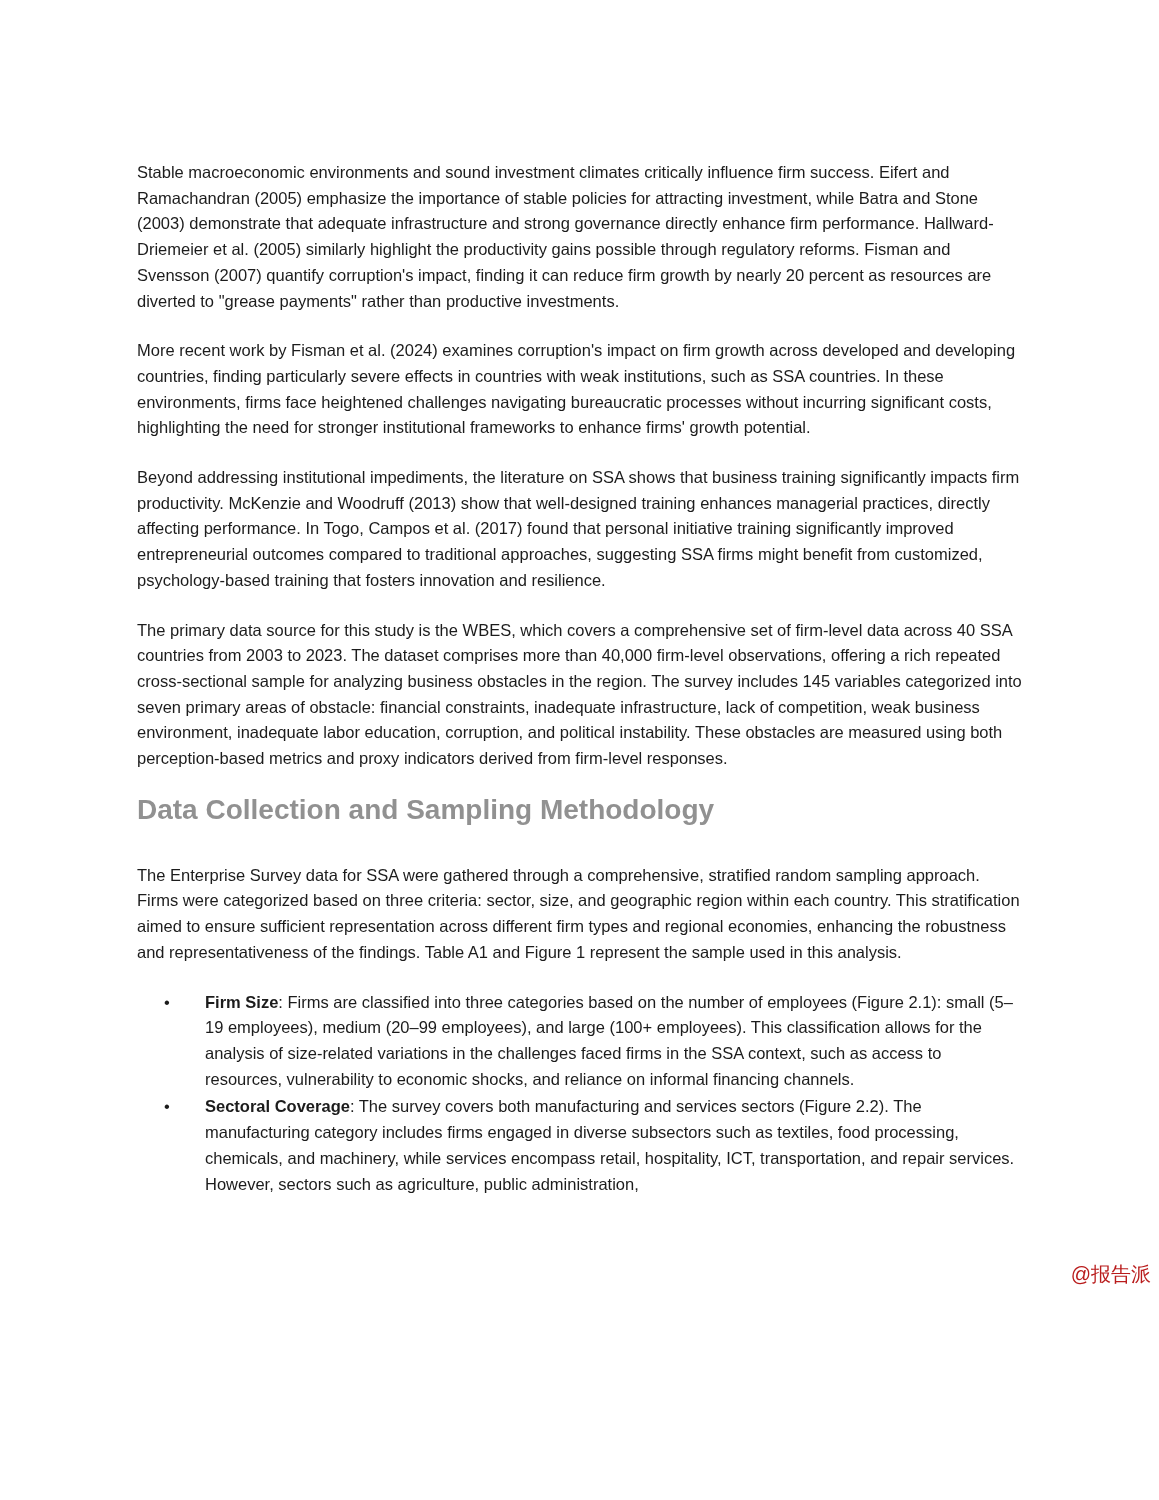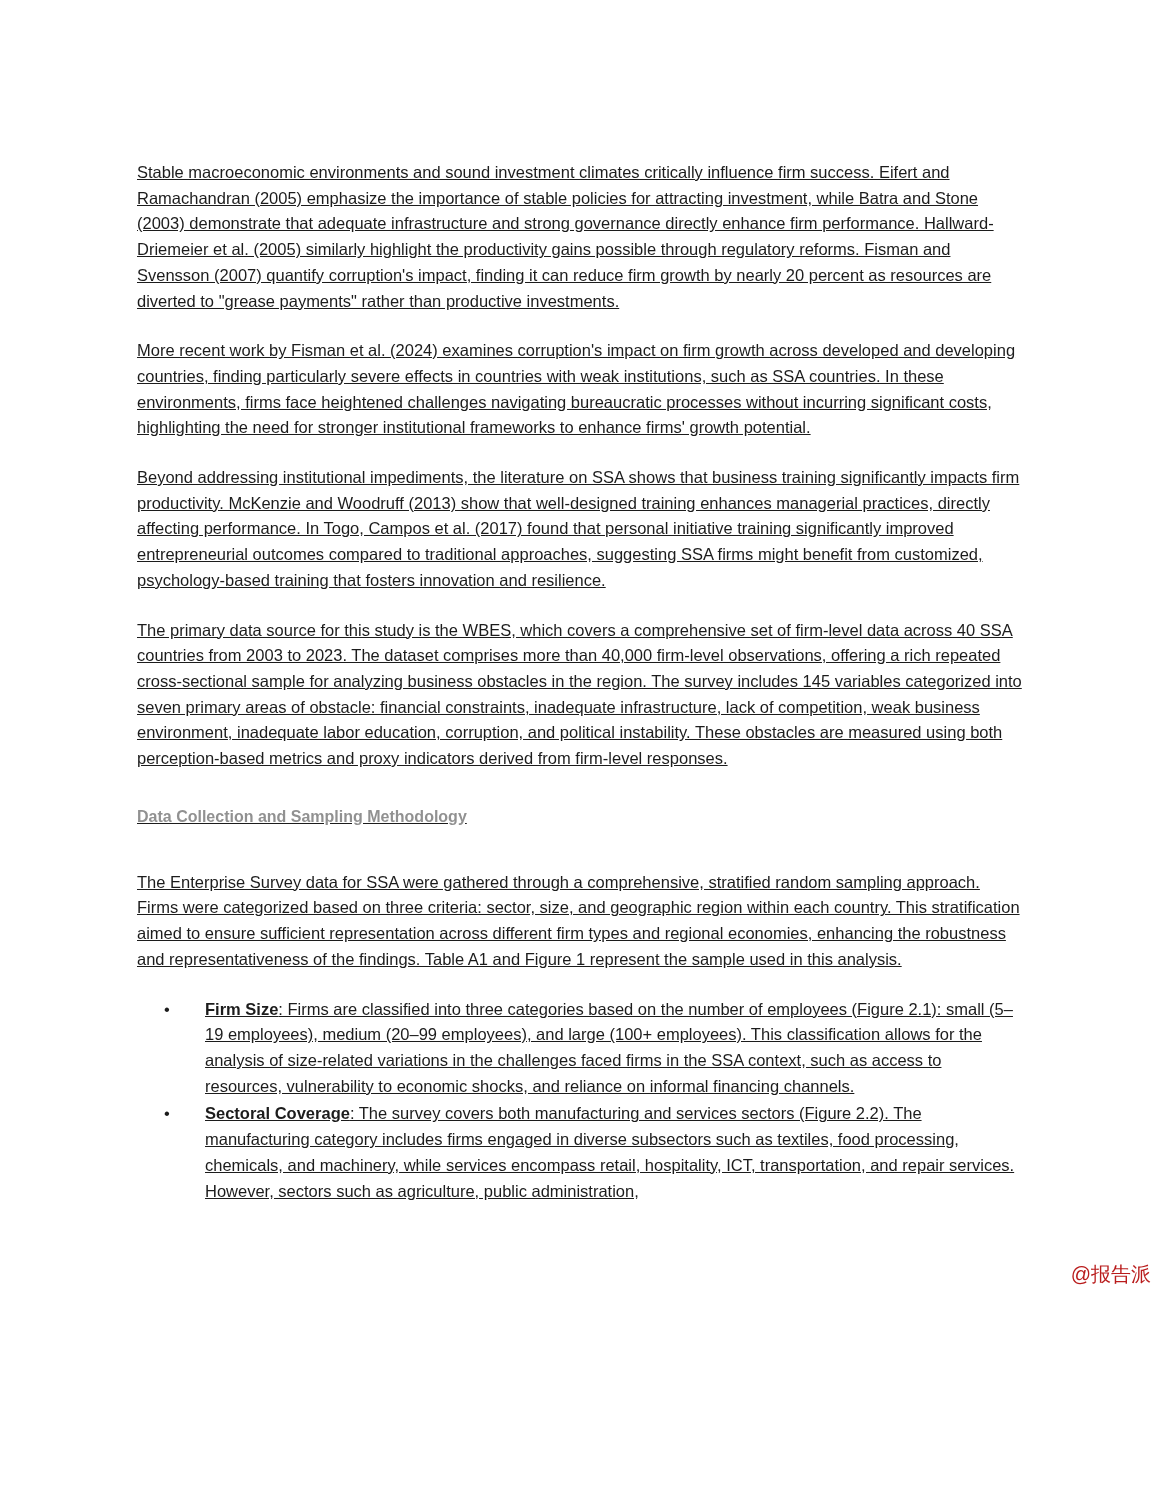--- a/index.html
+++ b/index.html
@@ -5,42 +5,41 @@
   * { box-sizing: border-box; }
   html, body { margin: 0; padding: 0; background: #ffffff; }
   .page {
     position: relative;
     width: 1159px;
     height: 1292px;
     background: #ffffff;
     overflow: hidden;
     font-family: "Liberation Sans", sans-serif;
     color: #1c1c1c;
-    text-decoration: underline;
   }
   .content {
     padding: 160px 136px 0 137px;
     font-size: 16.5px;
     line-height: 25.7px;
   }
   .content p { margin: 0 0 24px 0; }
   h1.section-heading {
     font-size: 37px;
     line-height: 44px;
     font-weight: bold;
     color: #b3b3b3;
     margin: 24px 0 42px 0;
     letter-spacing: 0;
   }
   h2.subsection-heading {
-    font-size: 16px;
+    font-size: 28px;
     line-height: 26px;
     font-weight: bold;
     color: #919191;
-    margin: 32px 0 40px 0;
+    margin: 25px 0 40px 0;
   }
   ul.criteria-list {
     list-style: none;
     margin: 24px 0 0 0;
     padding: 0;
   }
   ul.criteria-list li {
     position: relative;
     padding-left: 68px;
     margin: 0 0 2px 0;

